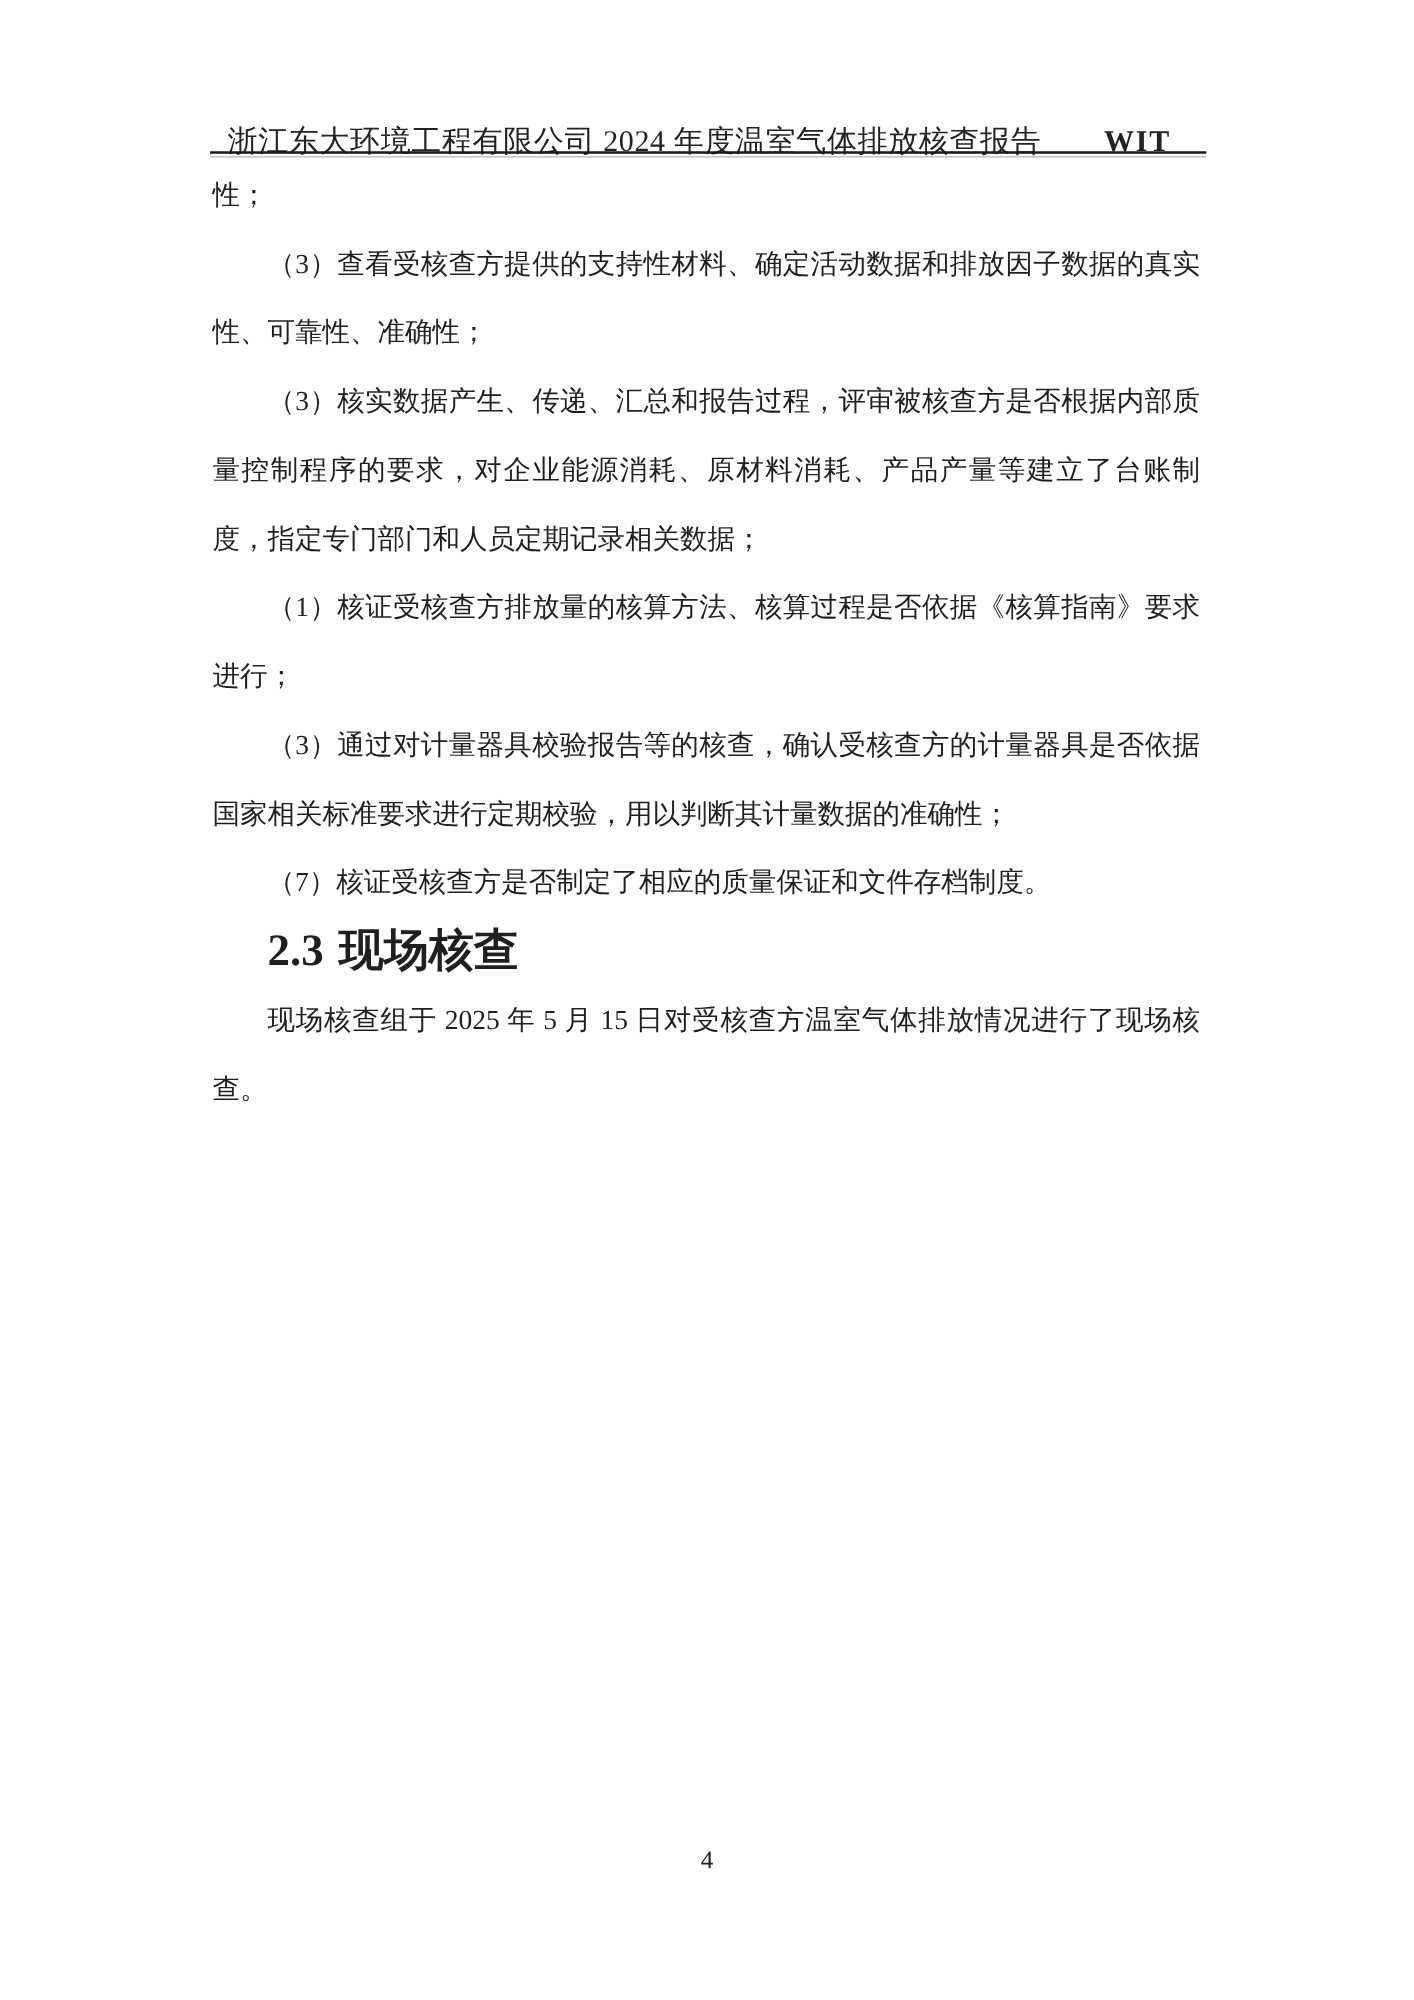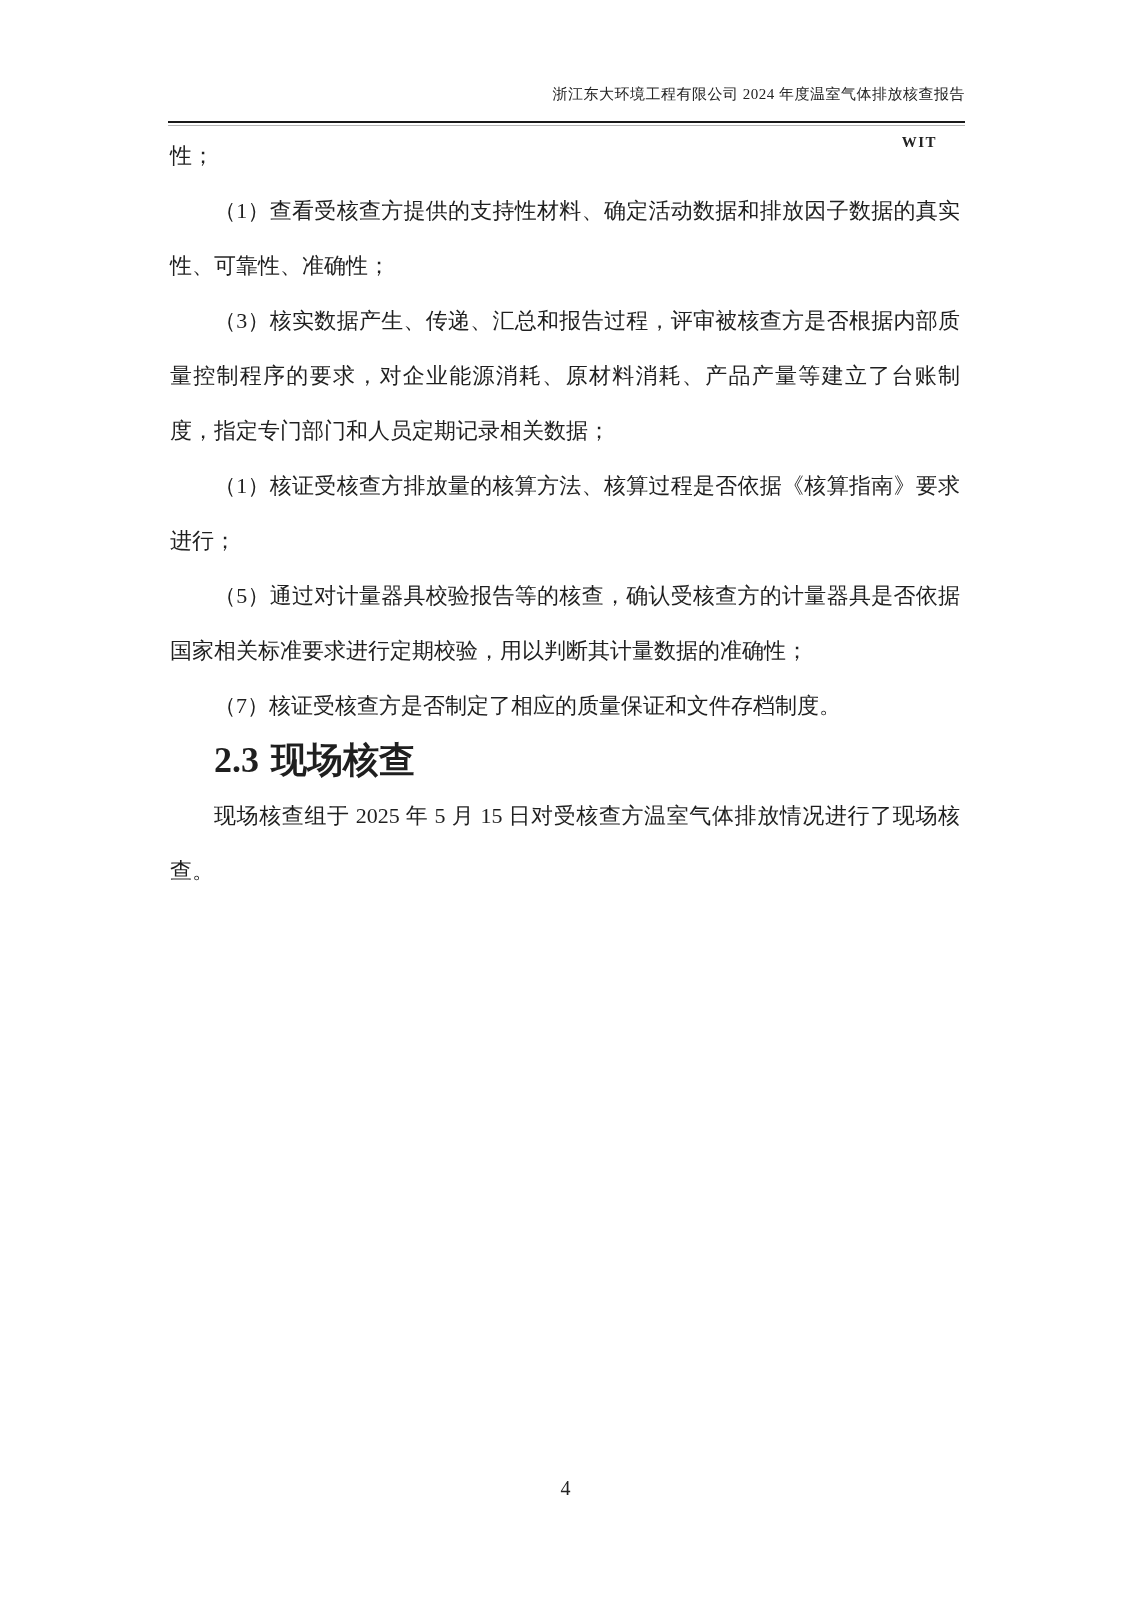--- a/index.html
+++ b/index.html
@@ -13,24 +13,23 @@
     overflow: hidden;
   }
   .header {
     position: absolute;
     left: 168px;
     top: 80px;
     width: 797px;
     display: flex;
     justify-content: space-between;
     align-items: flex-end;
-    font-size: 15px;
+    font-size: 24px;
     line-height: 28px;
     color: #222;
-    flex-direction: column;
   }
   .header-title {
     padding-left: 14px;
     letter-spacing: 0.5px;
     white-space: nowrap;
   }
   .header-logo {
     padding-right: 28px;
     font-weight: bold;
     letter-spacing: 1.5px;
@@ -90,24 +89,24 @@
     <span class="header-logo">WIT</span>
   </div>
 
   <div class="rule">
     <div class="rule-main"></div>
     <div class="rule-echo"></div>
   </div>
 
   <div class="content">
     <p class="cont">性；</p>
-    <p>（1）查看受核查方提供的支持性材料、确定活动数据和排放因子数据的真实性、可靠性、准确性；</p>
+    <p>（3）查看受核查方提供的支持性材料、确定活动数据和排放因子数据的真实性、可靠性、准确性；</p>
     <p>（3）核实数据产生、传递、汇总和报告过程，评审被核查方是否根据内部质量控制程序的要求，对企业能源消耗、原材料消耗、产品产量等建立了台账制度，指定专门部门和人员定期记录相关数据；</p>
     <p>（1）核证受核查方排放量的核算方法、核算过程是否依据《核算指南》要求进行；</p>
-    <p>（5）通过对计量器具校验报告等的核查，确认受核查方的计量器具是否依据国家相关标准要求进行定期校验，用以判断其计量数据的准确性；</p>
+    <p>（3）通过对计量器具校验报告等的核查，确认受核查方的计量器具是否依据国家相关标准要求进行定期校验，用以判断其计量数据的准确性；</p>
     <p>（7）核证受核查方是否制定了相应的质量保证和文件存档制度。</p>
     <h2><span class="sec-num">2.3</span><span class="sec-title">现场核查</span></h2>
     <p>现场核查组于 2025 年 5 月 15 日对受核查方温室气体排放情况进行了现场核查。</p>
   </div>
 
   <div class="footer">
     <span>4</span>
   </div>
 
 </div>

